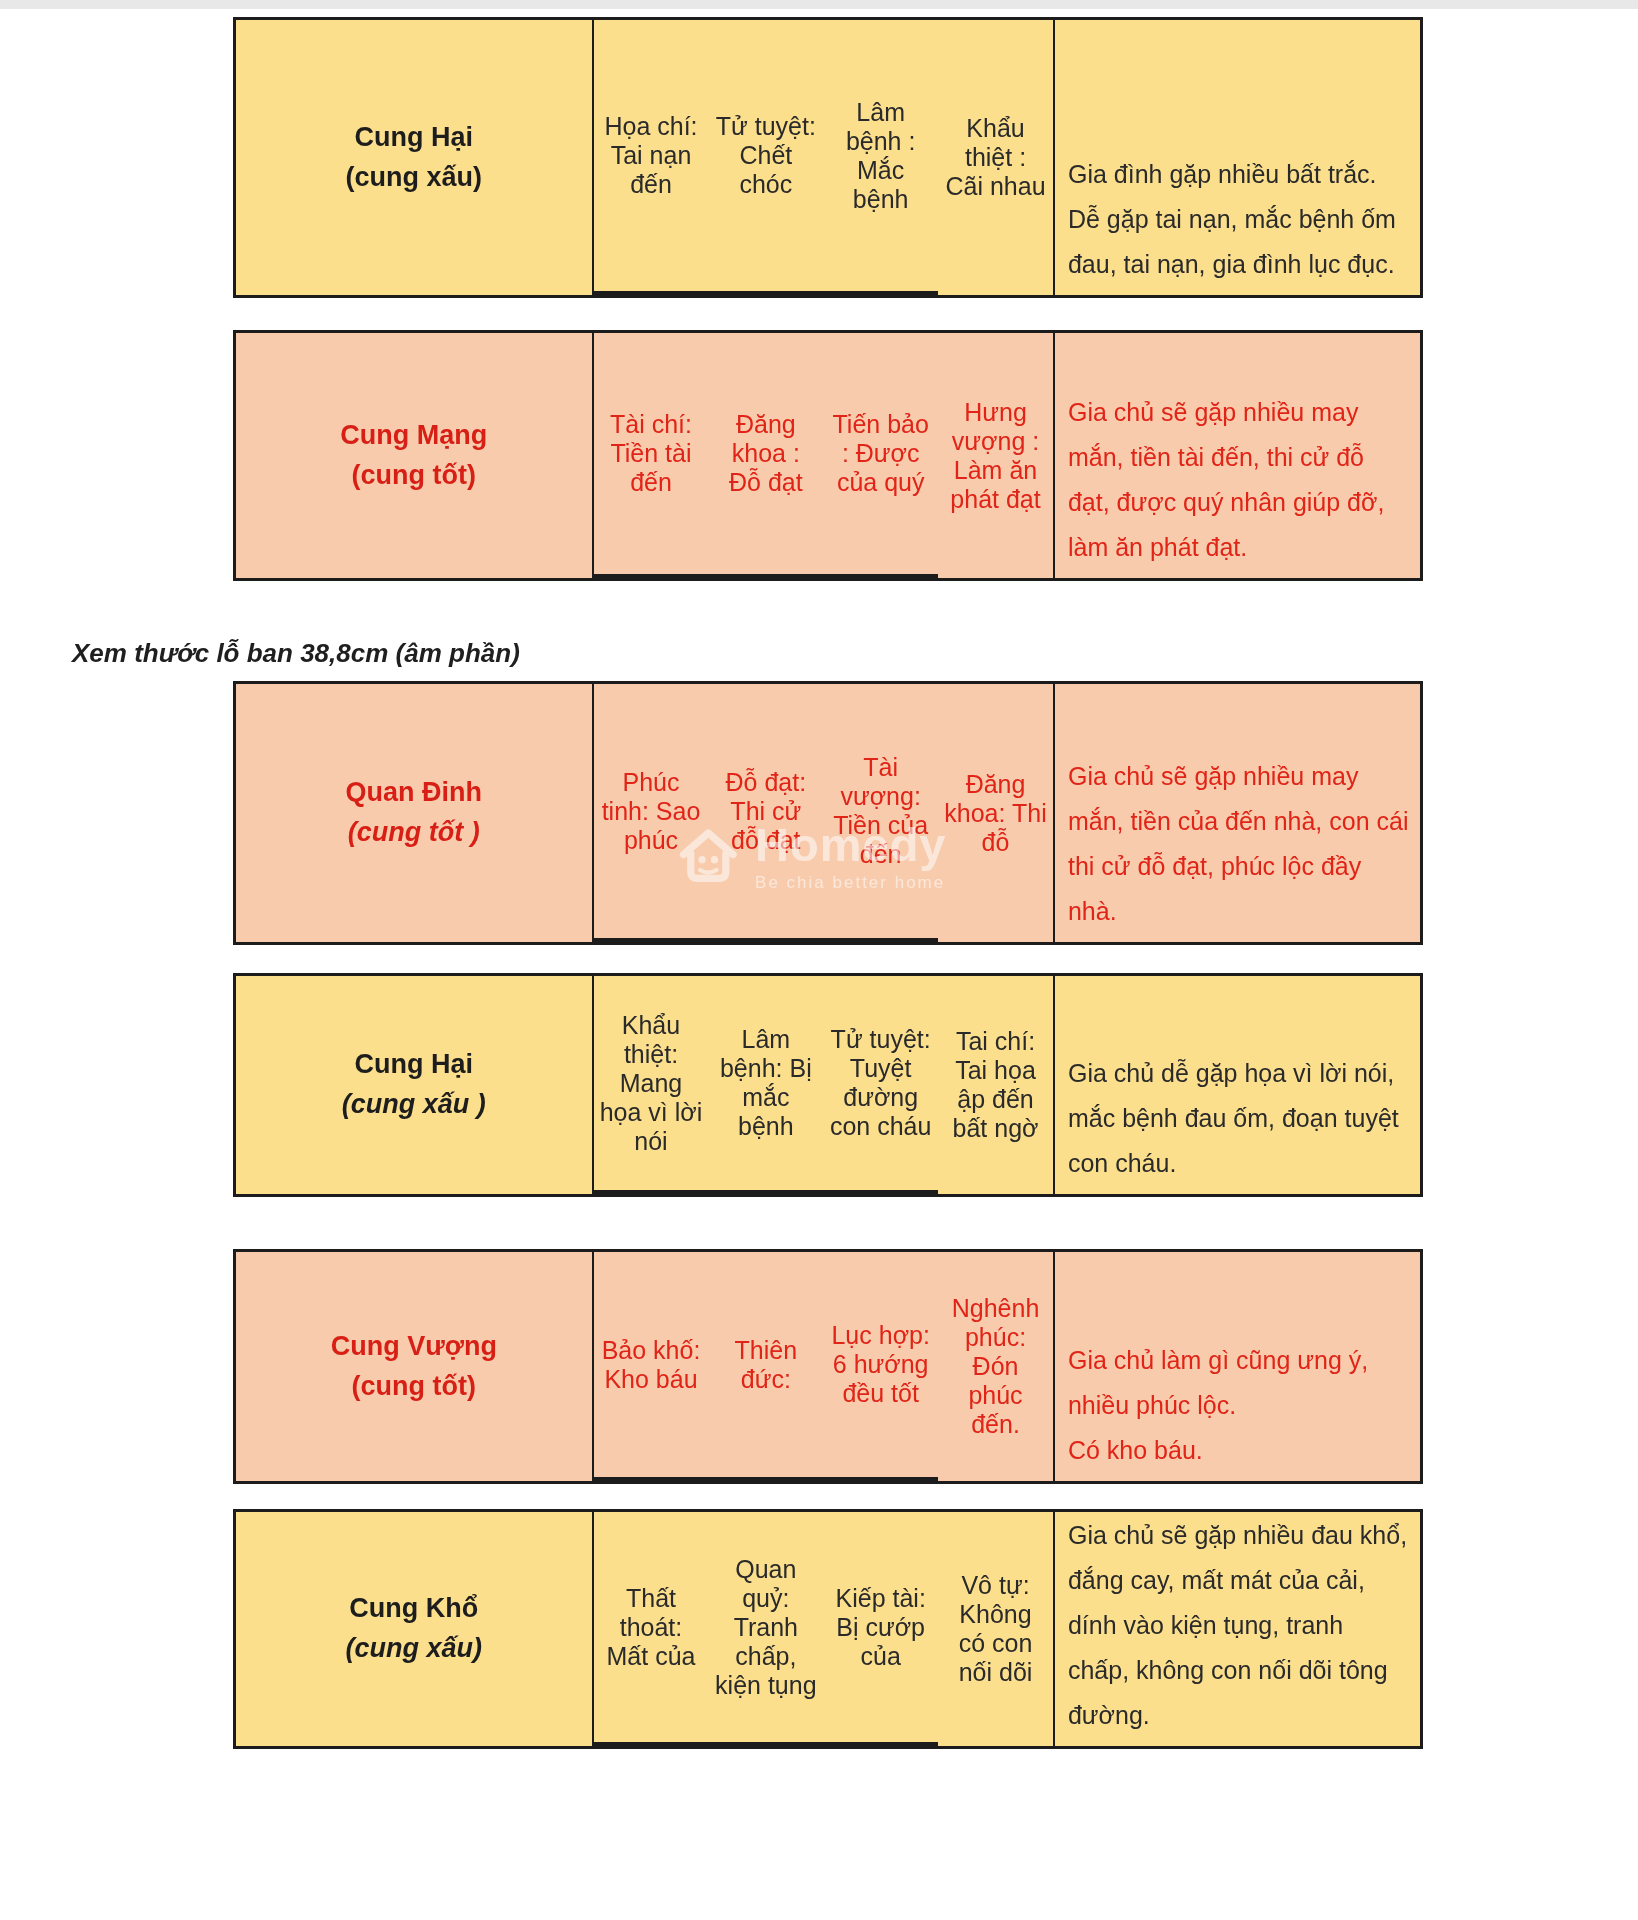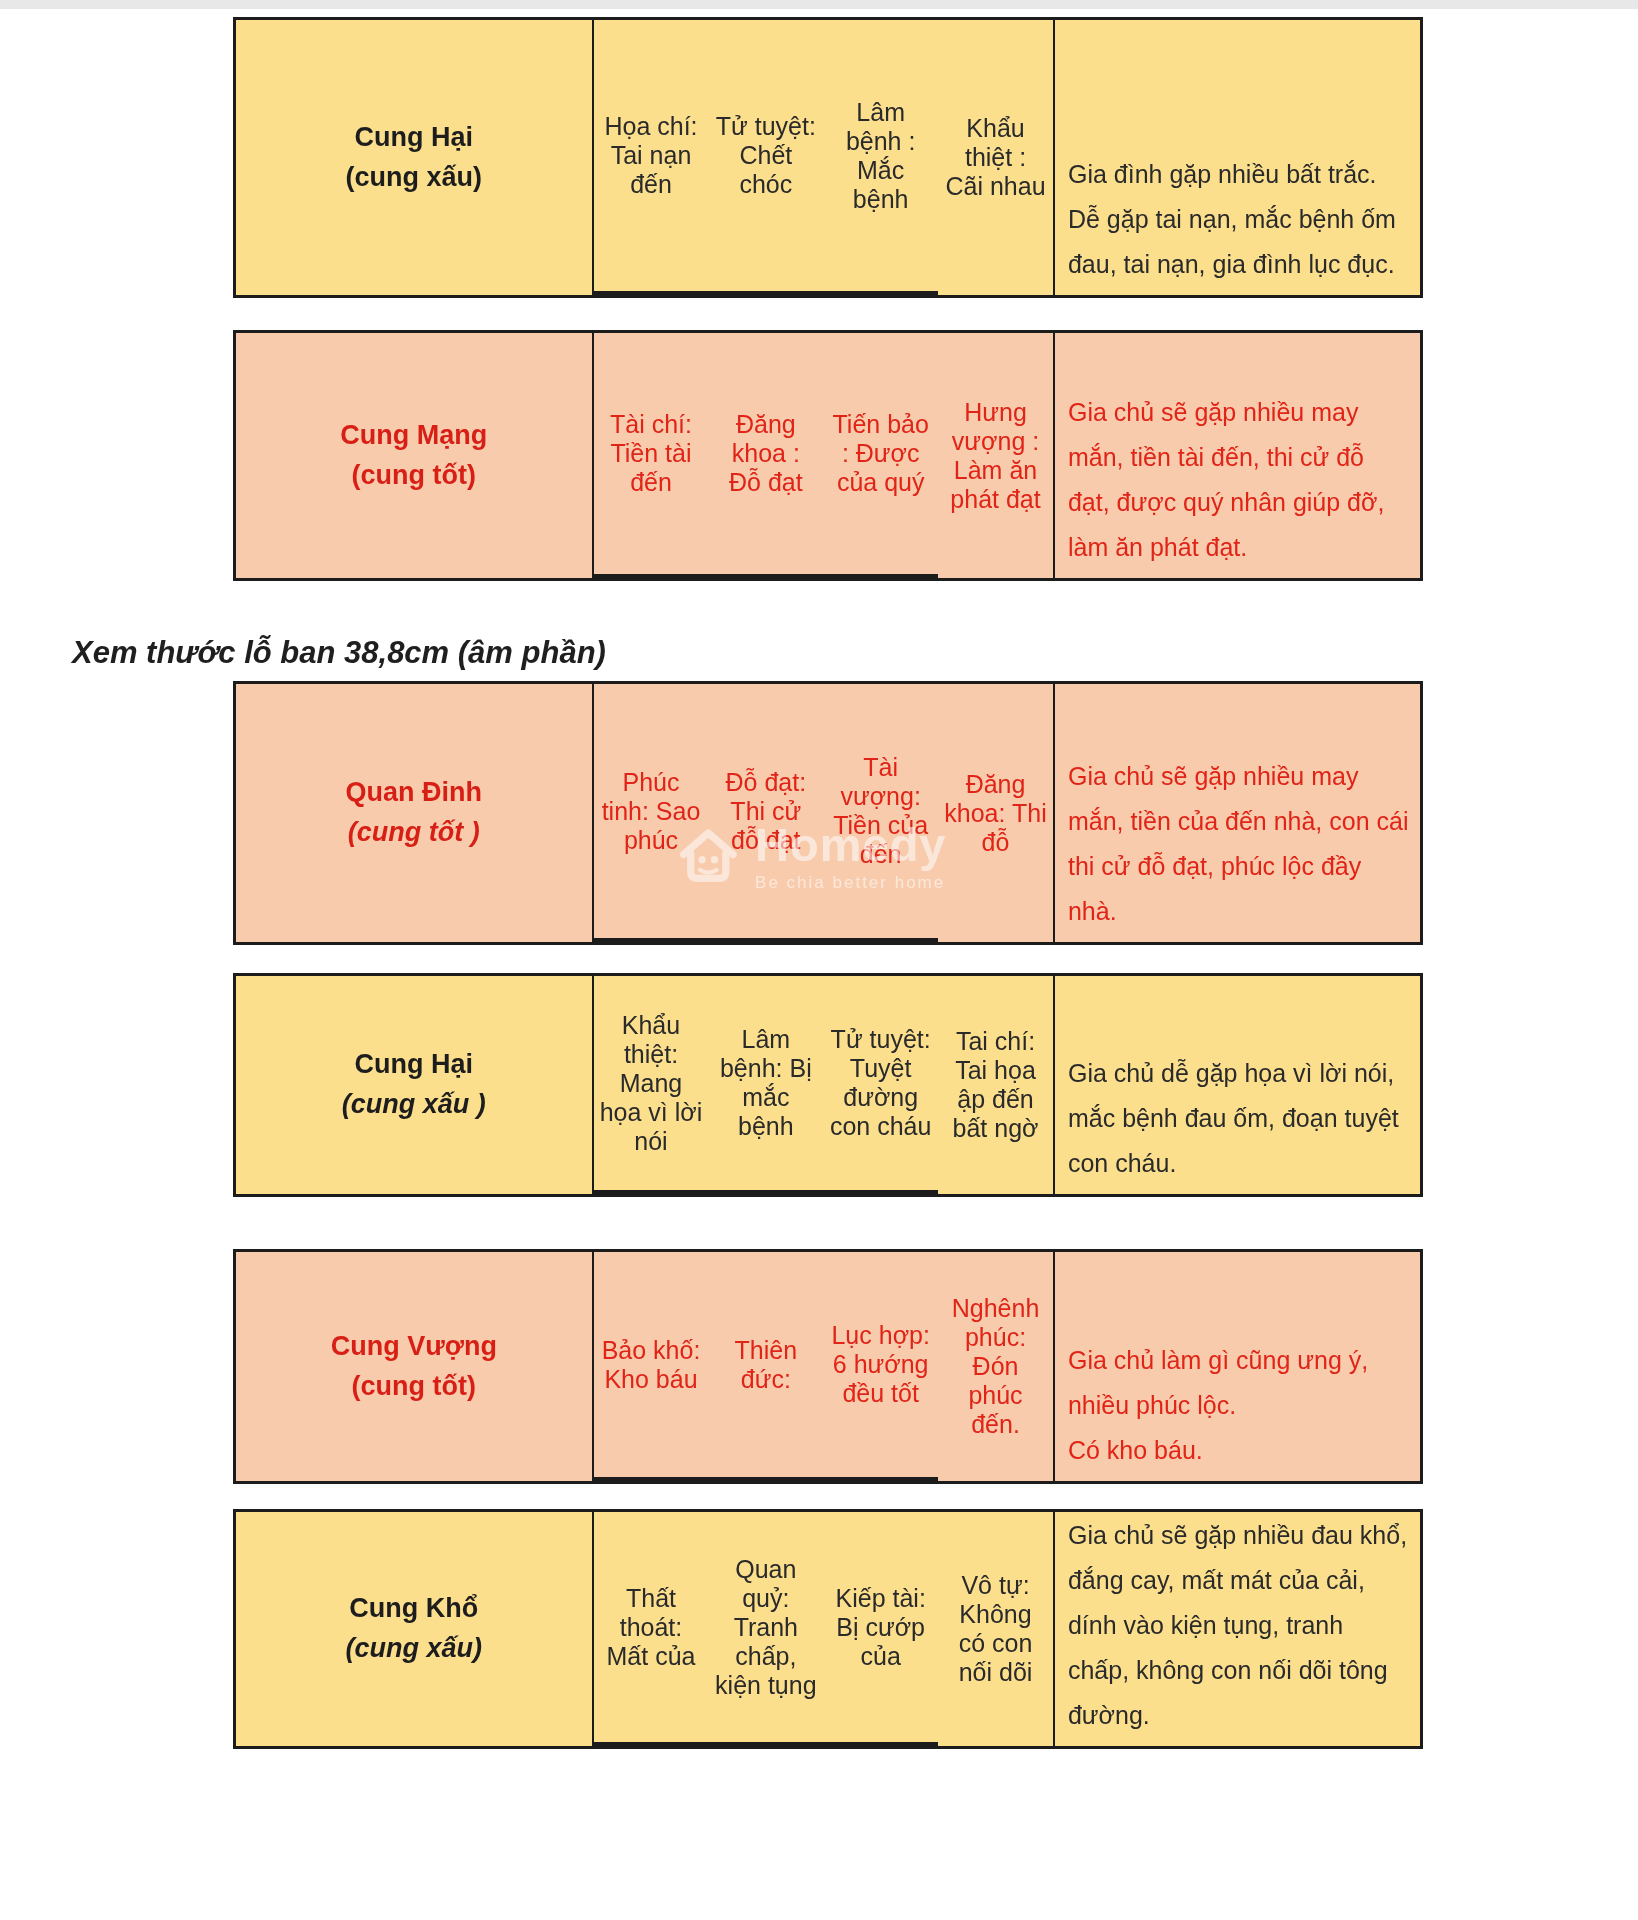--- a/index.html
+++ b/index.html
@@ -55,21 +55,21 @@
   #t2{margin-top:32px;height:251px;}
   #t3{height:264px;}
   #t4{margin-top:28px;height:224px;}
   #t5{margin-top:52px;height:235px;}
   #t6{margin-top:25px;height:240px;}
   .t3wrap{position:relative;margin-top:8px;}
 
   
   .sec-heading{
     margin:52px 70px 0 72px;
-    font-size:31px;font-weight:bold;font-style:italic;color:#1f1f1f;
+    font-size:26px;font-weight:bold;font-style:italic;color:#1f1f1f;
     line-height:40px;
   }
   .body-par{
     margin:26px 70px 0 72px;
     font-size:30px;color:#333333;line-height:55px;
   }
 
   
   .watermark{
     position:absolute;left:49.5%;top:50%;

